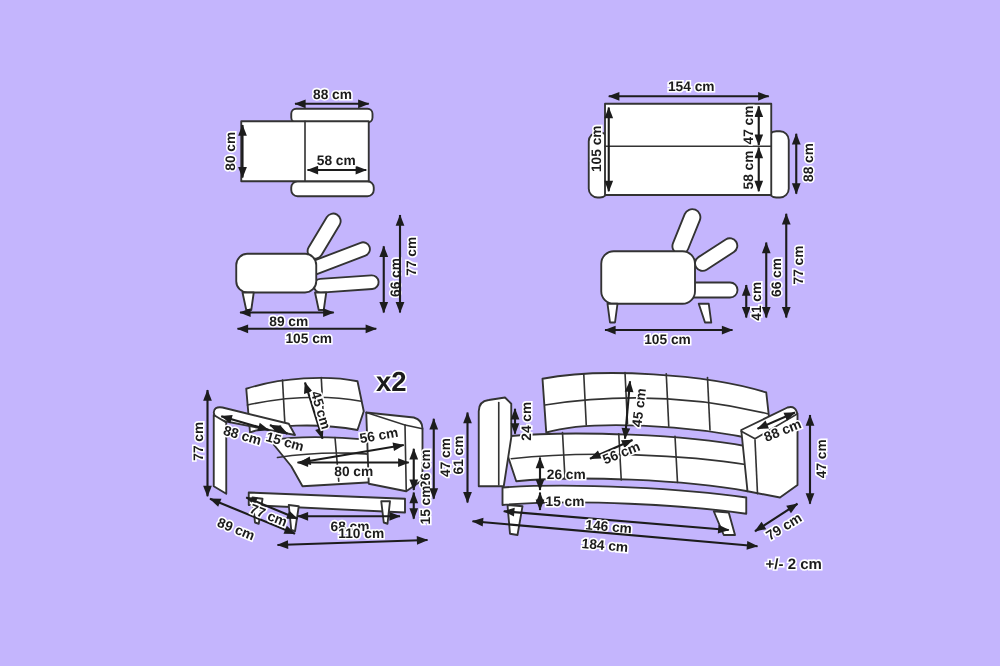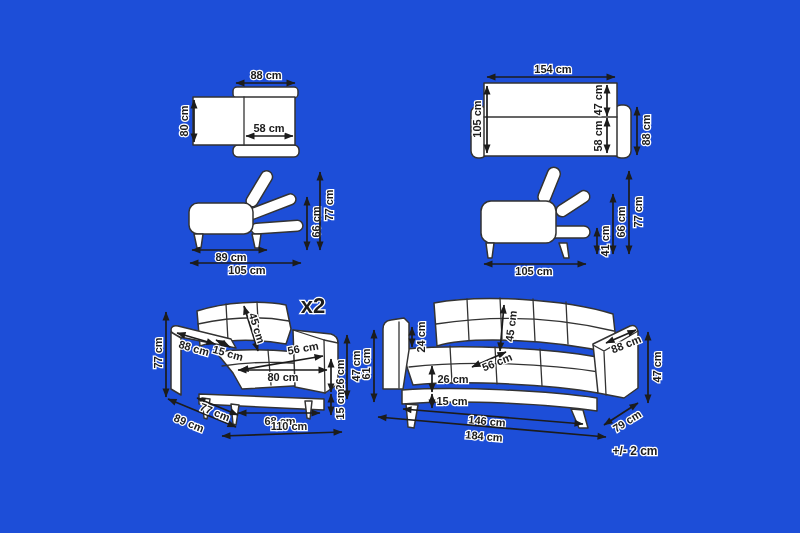--- a/index.html
+++ b/index.html
@@ -1,16 +1,16 @@
 <!DOCTYPE html>
 <html><head>
 <meta charset="utf-8">
 <style>
   html,body{margin:0;padding:0;background:#fff;}
-  #stage{width:800px;height:533px;background:#1d4ed8;position:relative;overflow:hidden;}
+  #stage{width:800px;height:533px;background:#c4b5fd;position:relative;overflow:hidden;}
   svg{display:block;}
   .f{fill:#fff;stroke:#333;stroke-width:1.5;stroke-linejoin:round;stroke-linecap:round;}
   .fl{fill:none;stroke:#333;stroke-width:1.3;stroke-linecap:round;}
   .d{fill:none;stroke:#1c1c1c;stroke-width:1.7;marker-start:url(#ah);marker-end:url(#ah);}
   text{font-family:"Liberation Sans","DejaVu Sans",sans-serif;font-weight:bold;fill:#1c1c1c;
        font-size:11px;text-anchor:middle;paint-order:stroke;stroke:#fff;stroke-width:2.5px;}
   text.big{font-size:22px;}
   text.note{font-size:12px;}
 </style>
 </head>

